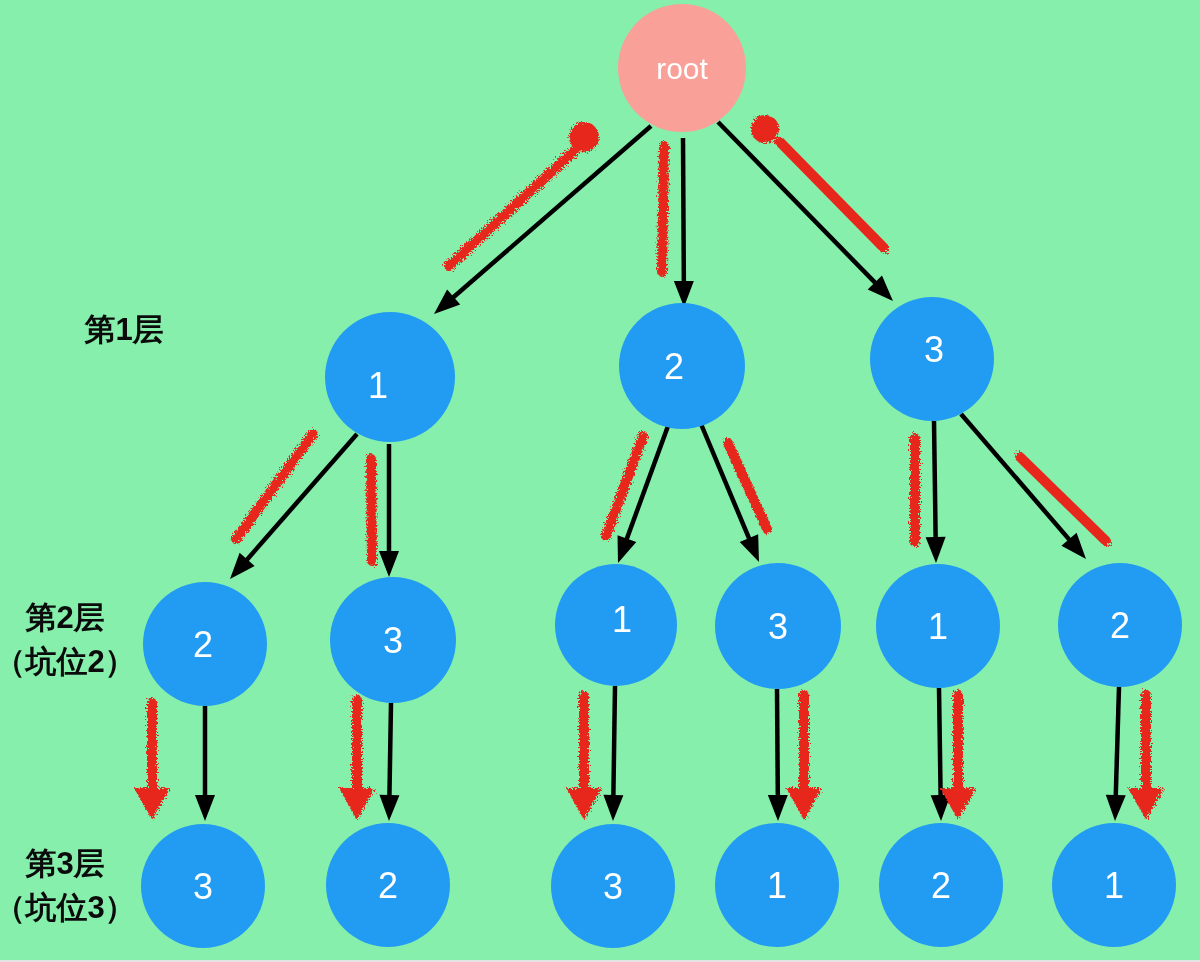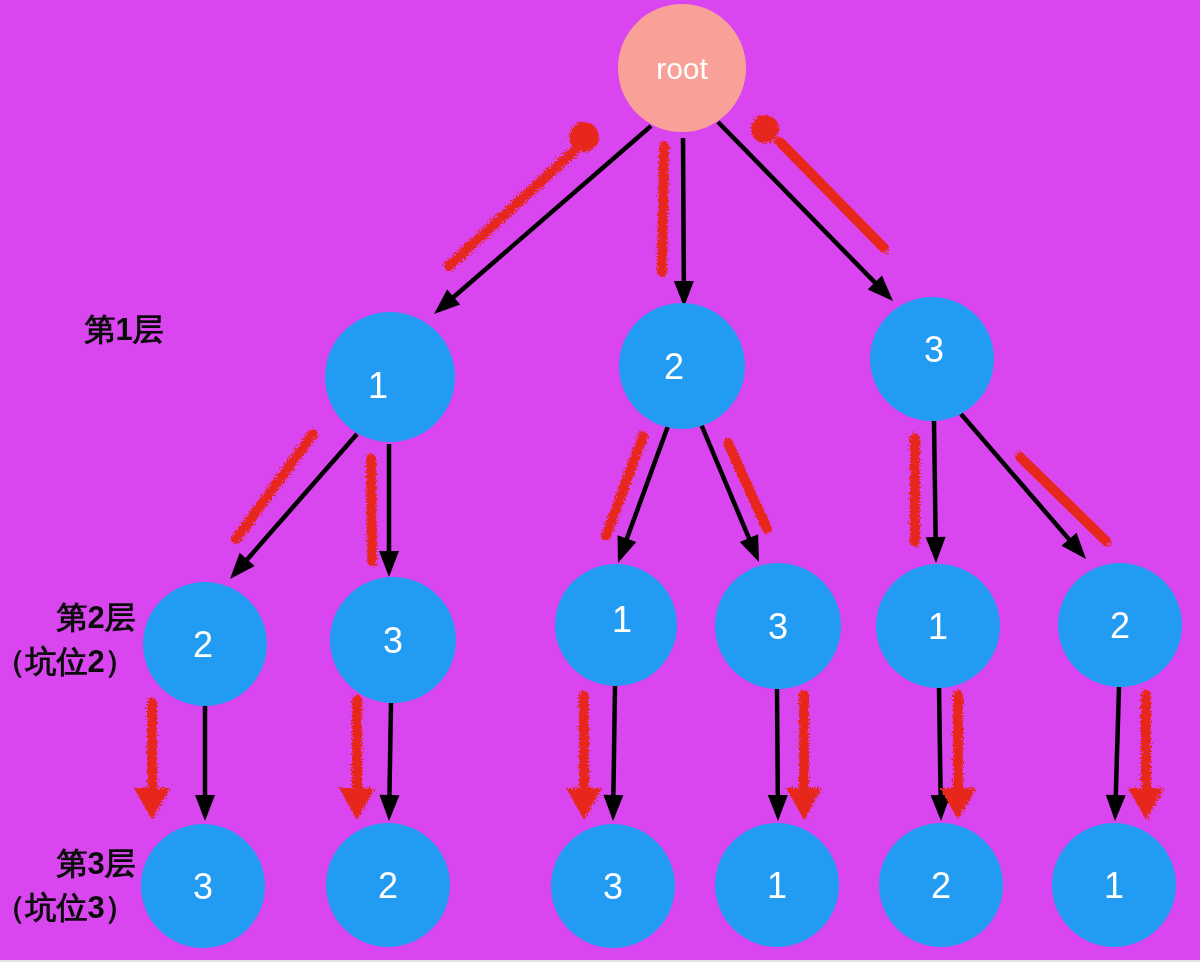--- a/index.html
+++ b/index.html
@@ -1,27 +1,27 @@
 <!DOCTYPE html>
 <html><head>
 <meta charset="utf-8">
 <style>
   html,body{margin:0;padding:0;background:#ffffff;}
   .canvas{
     position:relative;
     width:1200px;height:962px;
-    background:#d946ef;
+    background:#86efac;
     overflow:hidden;
     font-family:"Liberation Sans",sans-serif;
   }
   .canvas svg{position:absolute;left:0;top:0;}
   .row-label{
     position:absolute;
     transform:translateX(-50%);
-    text-align:right;
+    text-align:center;
     font-size:31px;
     font-weight:700;
     color:#0b0b0b;
     line-height:44px;
     white-space:nowrap;
   }
   .bottom-divider{
     position:absolute;left:0;right:0;bottom:0;
     height:2px;background:#e3e3e3;
   }

